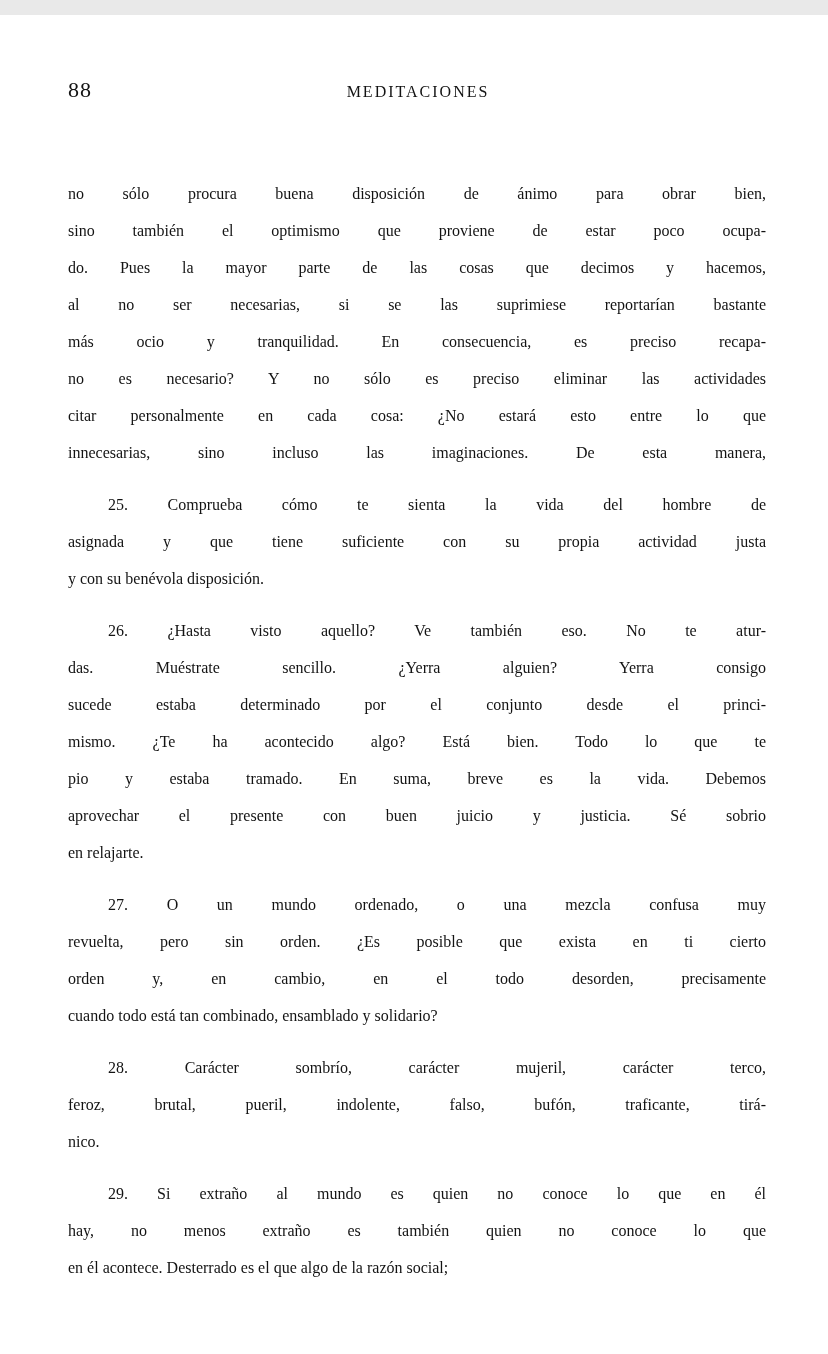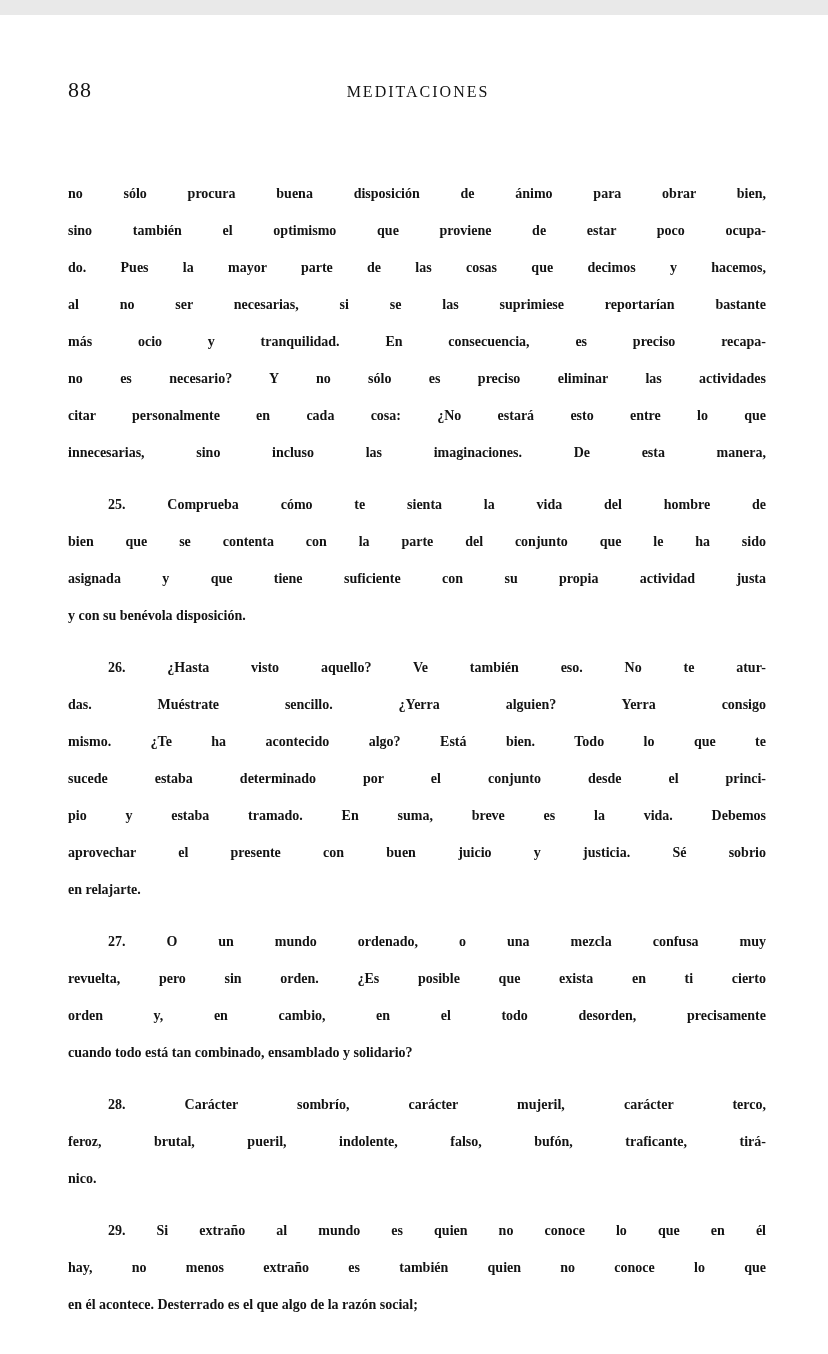--- a/index.html
+++ b/index.html
@@ -40,23 +40,22 @@
     letter-spacing: 2px;
     font-weight: 500;
   }
   .content {
     position: absolute;
     top: 160px;
     left: 68px;
     width: 698px;
   }
   .paragraph {
-    font-size: 14px;
+    font-size: 16px;
     line-height: 37px;
-    font-weight: bold;
   }
   .paragraph + .paragraph {
     margin-top: 15px;
   }
   .text-line {
     text-align: justify;
     text-align-last: justify;
     white-space: normal;
   }
   .text-line.first-indent {
@@ -84,30 +83,29 @@
       <div class="text-line">do. Pues la mayor parte de las cosas que decimos y hacemos,</div>
       <div class="text-line">al no ser necesarias, si se las suprimiese reportarían bastante</div>
       <div class="text-line">más ocio y tranquilidad. En consecuencia, es preciso recapa-</div>
       <div class="text-line">no es necesario? Y no sólo es preciso eliminar las actividades</div>
       <div class="text-line">citar personalmente en cada cosa: ¿No estará esto entre lo que</div>
       <div class="text-line">innecesarias, sino incluso las imaginaciones. De esta manera,</div>
     </div>
 
     <div class="paragraph">
       <div class="text-line first-indent">25. Comprueba cómo te sienta la vida del hombre de</div>
-      <div class="text-line">bien que se contenta con la parte del conjunto que le ha sido</div>
       <div class="text-line">asignada y que tiene suficiente con su propia actividad justa</div>
       <div class="text-line last-line">y con su benévola disposición.</div>
     </div>
 
     <div class="paragraph">
       <div class="text-line first-indent">26. ¿Hasta visto aquello? Ve también eso. No te atur-</div>
       <div class="text-line">das. Muéstrate sencillo. ¿Yerra alguien? Yerra consigo</div>
+      <div class="text-line">sucede estaba determinado por el conjunto desde el princi-</div>
       <div class="text-line">mismo. ¿Te ha acontecido algo? Está bien. Todo lo que te</div>
-      <div class="text-line">sucede estaba determinado por el conjunto desde el princi-</div>
       <div class="text-line">pio y estaba tramado. En suma, breve es la vida. Debemos</div>
       <div class="text-line">aprovechar el presente con buen juicio y justicia. Sé sobrio</div>
       <div class="text-line last-line">en relajarte.</div>
     </div>
 
     <div class="paragraph">
       <div class="text-line first-indent">27. O un mundo ordenado, o una mezcla confusa muy</div>
       <div class="text-line">revuelta, pero sin orden. ¿Es posible que exista en ti cierto</div>
       <div class="text-line">orden y, en cambio, en el todo desorden, precisamente</div>
       <div class="text-line last-line">cuando todo está tan combinado, ensamblado y solidario?</div>

